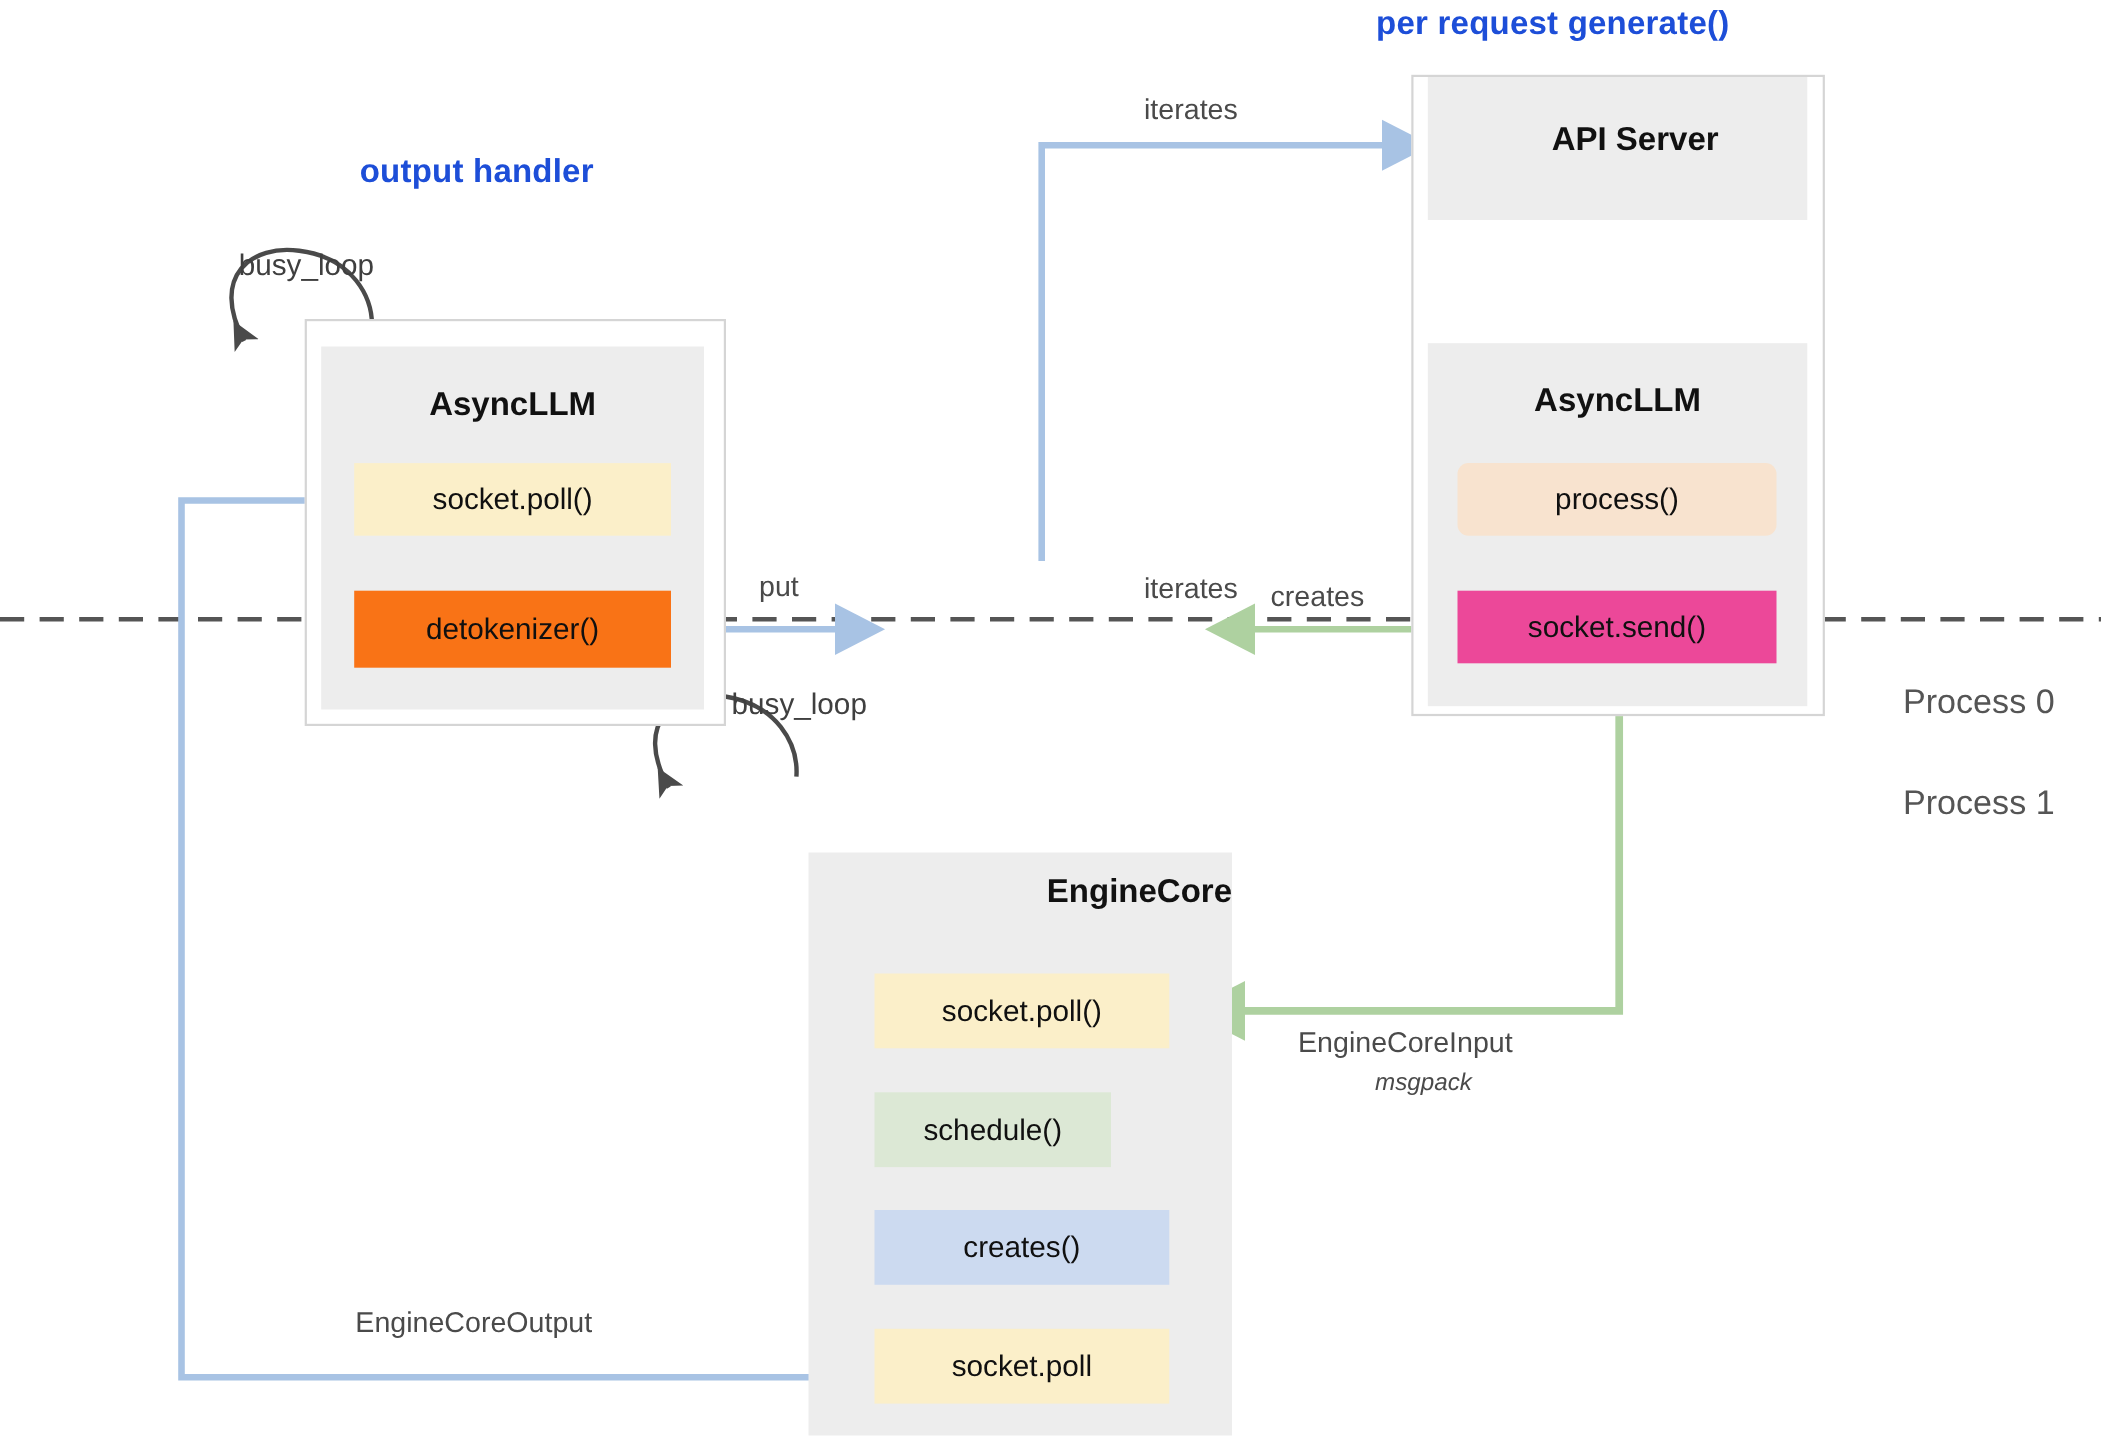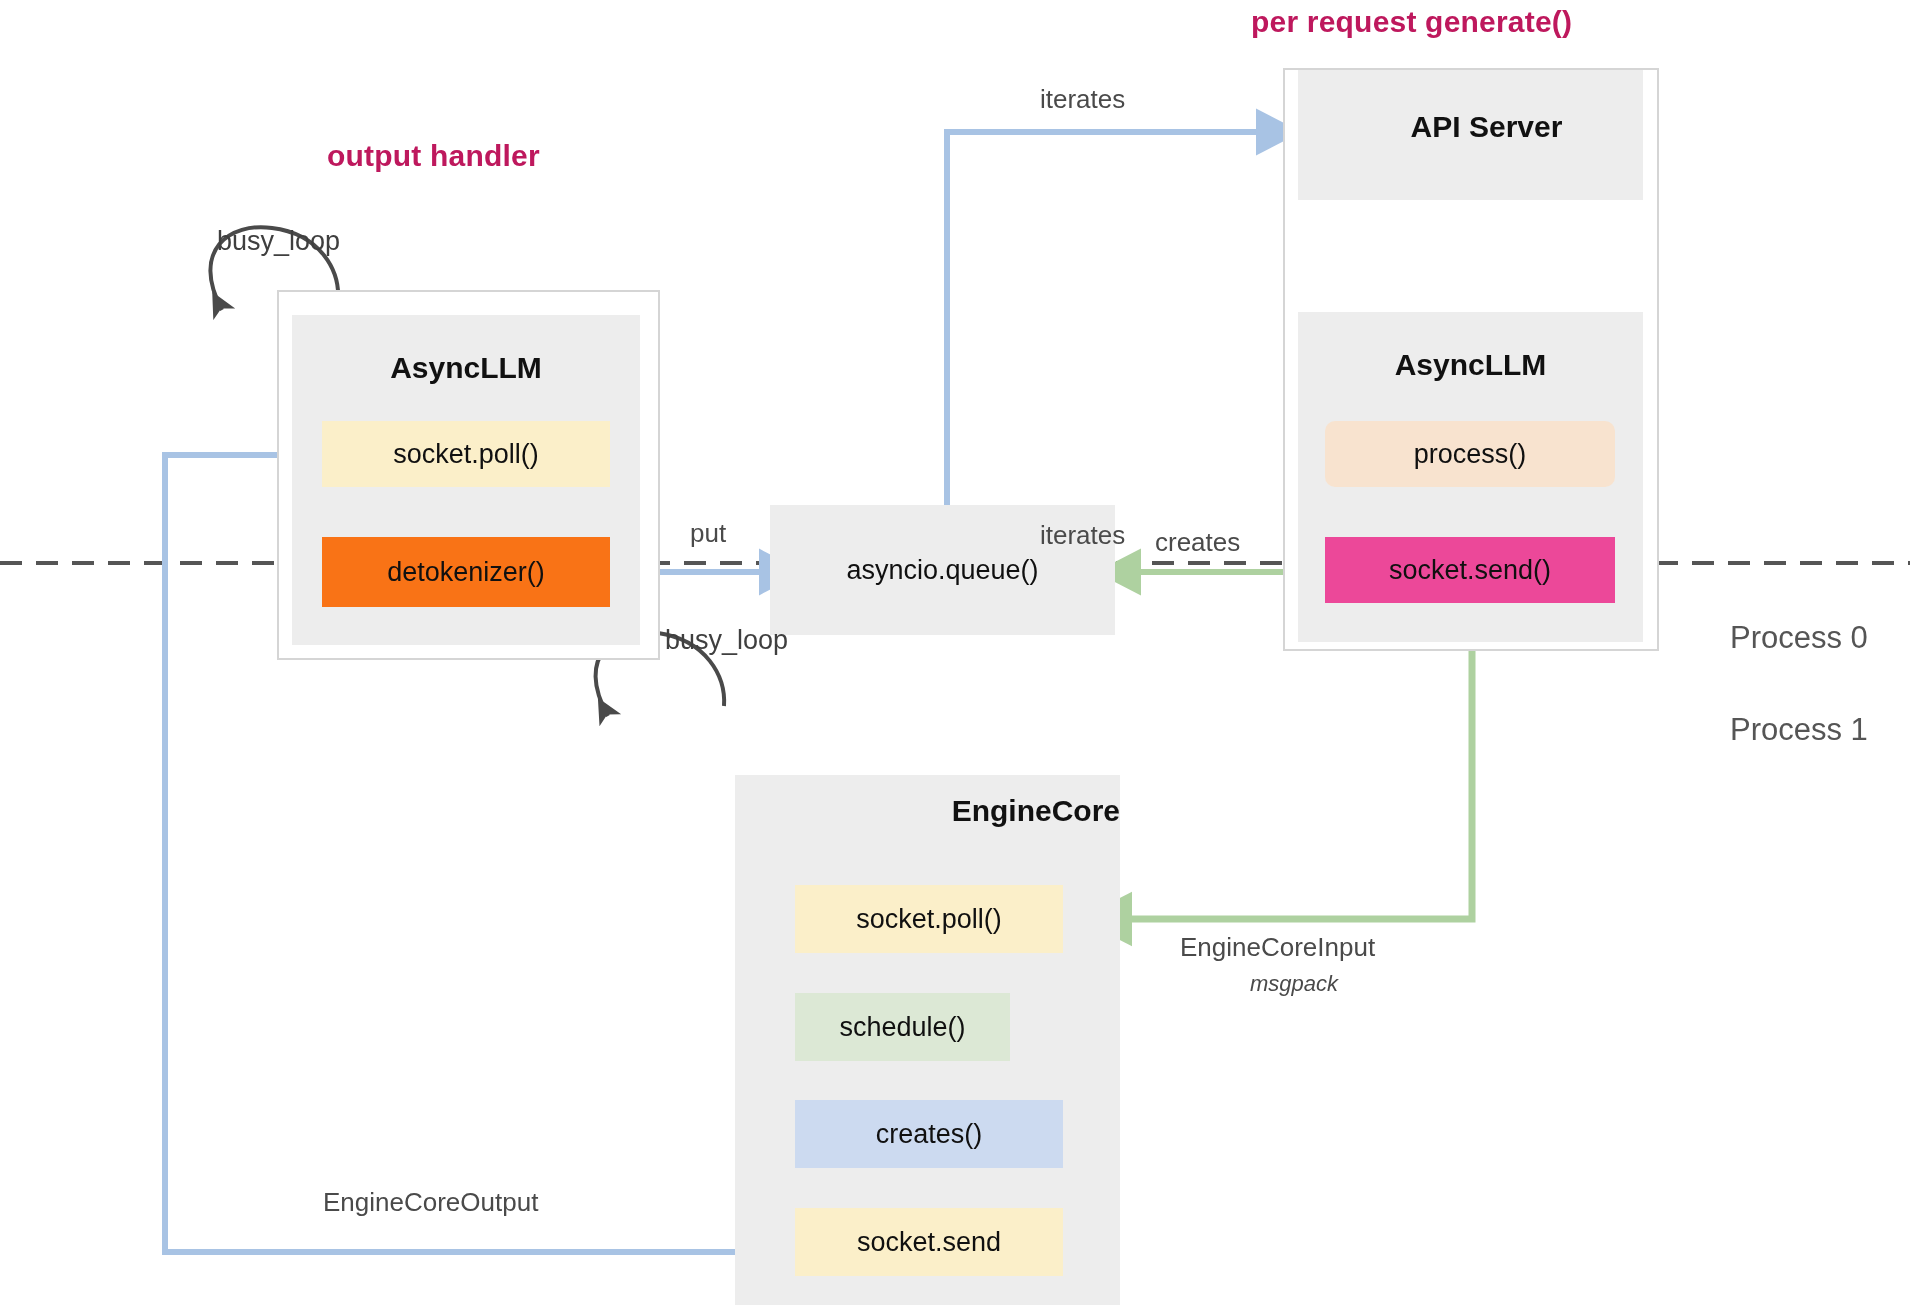--- a/index.html
+++ b/index.html
@@ -25,21 +25,21 @@
     width: 1910px;
     height: 1312px;
     pointer-events: none;
   }
 
   
   .group-title {
     position: absolute;
     font-weight: bold;
     font-size: 30px;
-    color: #be185d;
+    color: #1d4ed8;
     letter-spacing: 0.2px;
     white-space: nowrap;
   }
   .outer-frame {
     position: absolute;
     border: 2px solid #d5d5d5;
     background: #ffffff;
     box-sizing: border-box;
   }
   .comp-box {
@@ -161,21 +161,20 @@
   <div class="comp-box" style="left:292px; top:315px; width:348px; height:330px;">
     <div class="comp-title" style="top:36px;">AsyncLLM</div>
   </div>
 
   <div class="sub-box" style="left:322px; top:421px; width:288px; height:66px; background:#FBEFC9;">socket.poll()</div>
 
   <div class="sub-box" style="left:322px; top:537px; width:288px; height:70px; background:#f97316;">detokenizer()</div>
 
   <div class="loop-label" style="left:217px; top:226px;">busy_loop</div>
 
-  <div class="plain-box" style="left:770px; top:505px; width:345px; height:130px;">asyncio.queue()</div>
 
   <div class="edge-label" style="left:690px; top:518px;">put</div>
 
   <div class="edge-label" style="left:1040px; top:520px;">iterates</div>
 
   <div class="edge-label" style="left:1155px; top:527px;">creates</div>
 
   <div class="edge-label" style="left:1040px; top:84px;">iterates</div>
 
   <div class="outer-frame" style="left:1283px; top:68px; width:376px; height:583px;"></div>
@@ -195,21 +194,21 @@
   <div class="comp-box" style="left:735px; top:775px; width:385px; height:530px;">
     <div class="comp-title" style="top:19px;text-align:right;">EngineCore</div>
   </div>
 
   <div class="sub-box" style="left:795px; top:885px; width:268px; height:68px; background:#FBEFC9;">socket.poll()</div>
 
   <div class="sub-box" style="left:795px; top:993px; width:215px; height:68px; background:#DCE8D5;">schedule()</div>
 
   <div class="sub-box" style="left:795px; top:1100px; width:268px; height:68px; background:#CCDAF0;">creates()</div>
 
-  <div class="sub-box" style="left:795px; top:1208px; width:268px; height:68px; background:#FBEFC9;">socket.send</div>
+  <div class="sub-box" style="left:795px; top:1208px; width:268px; height:68px; background:#FBEFC9;">socket.poll</div>
 
   <div class="loop-label" style="left:665px; top:625px;">busy_loop</div>
 
   <div class="edge-label" style="left:1180px; top:932px;">EngineCoreInput</div>
 
   <div class="edge-label sub" style="left:1250px; top:971px;">msgpack</div>
 
   <div class="edge-label" style="left:323px; top:1187px;">EngineCoreOutput</div>
 
 </div>

